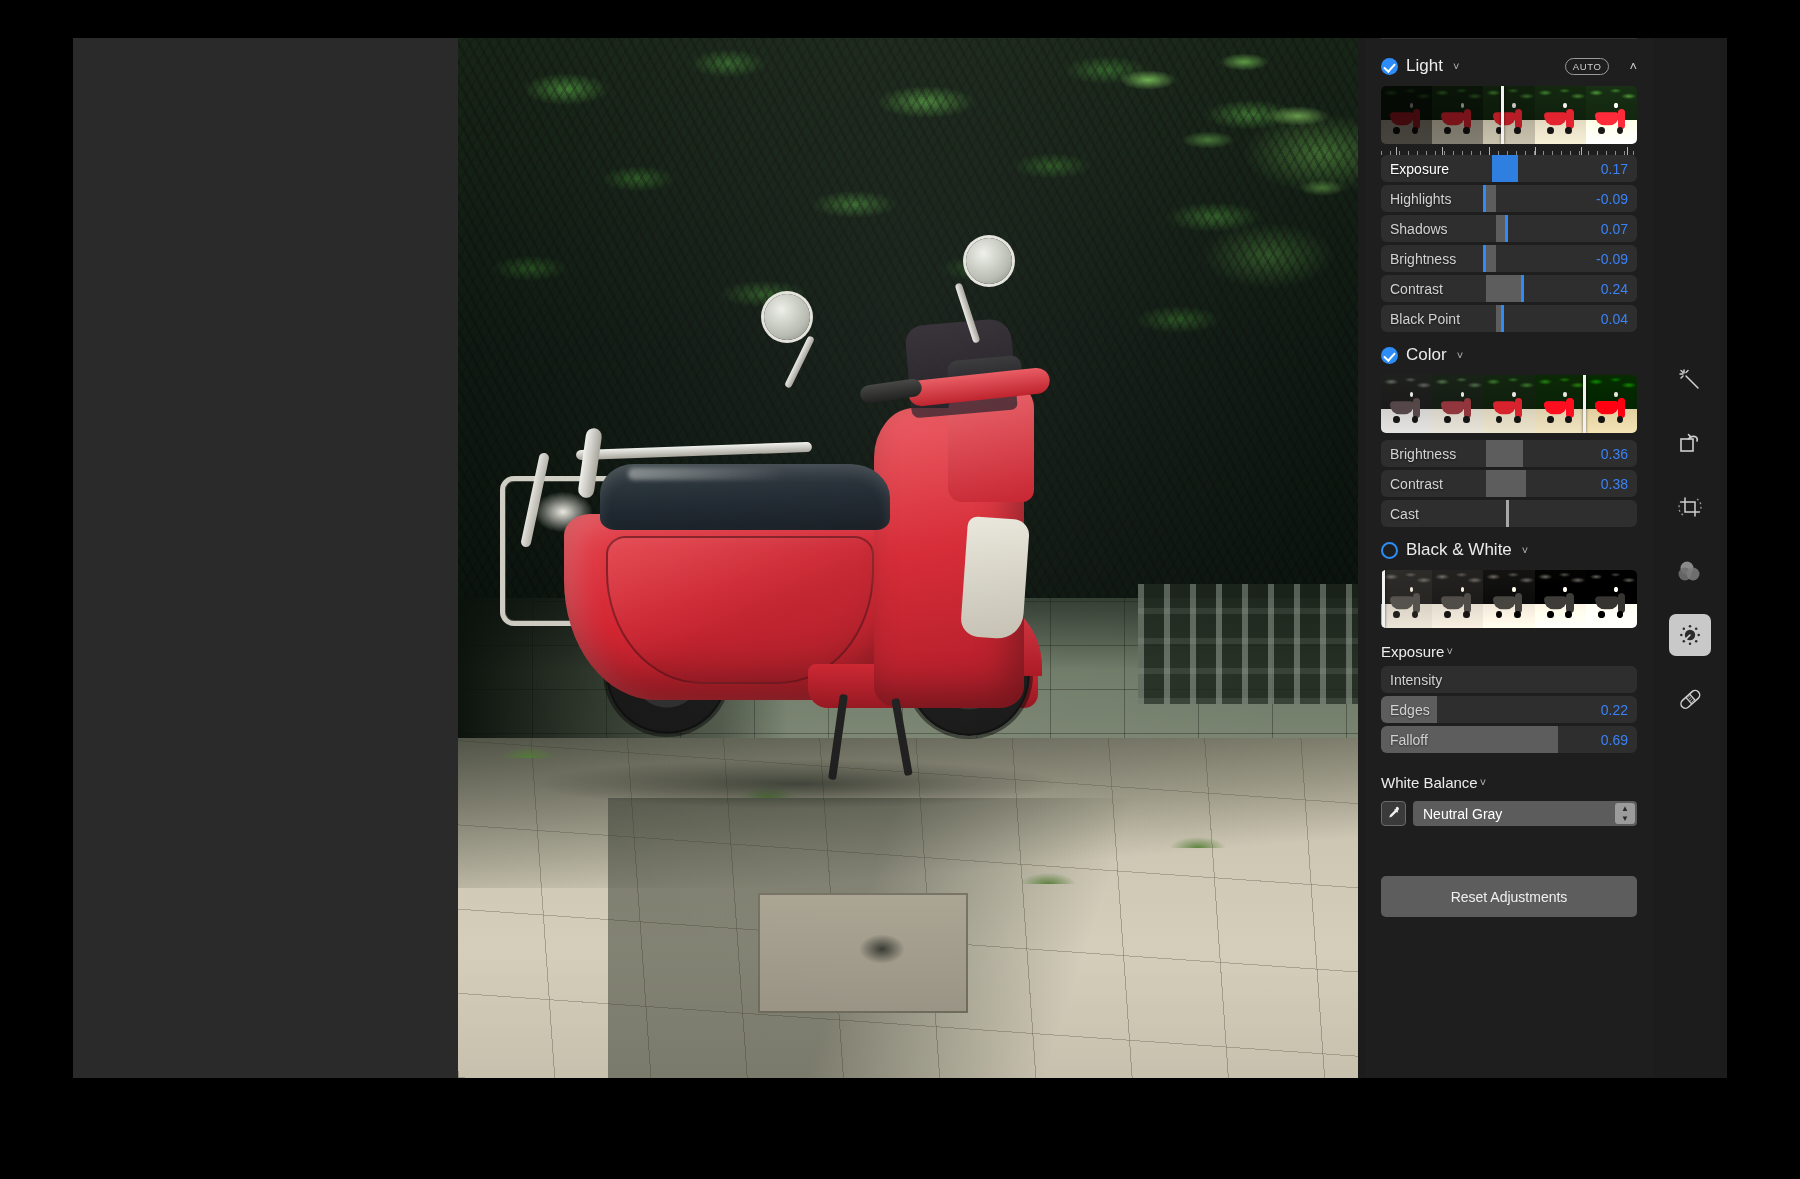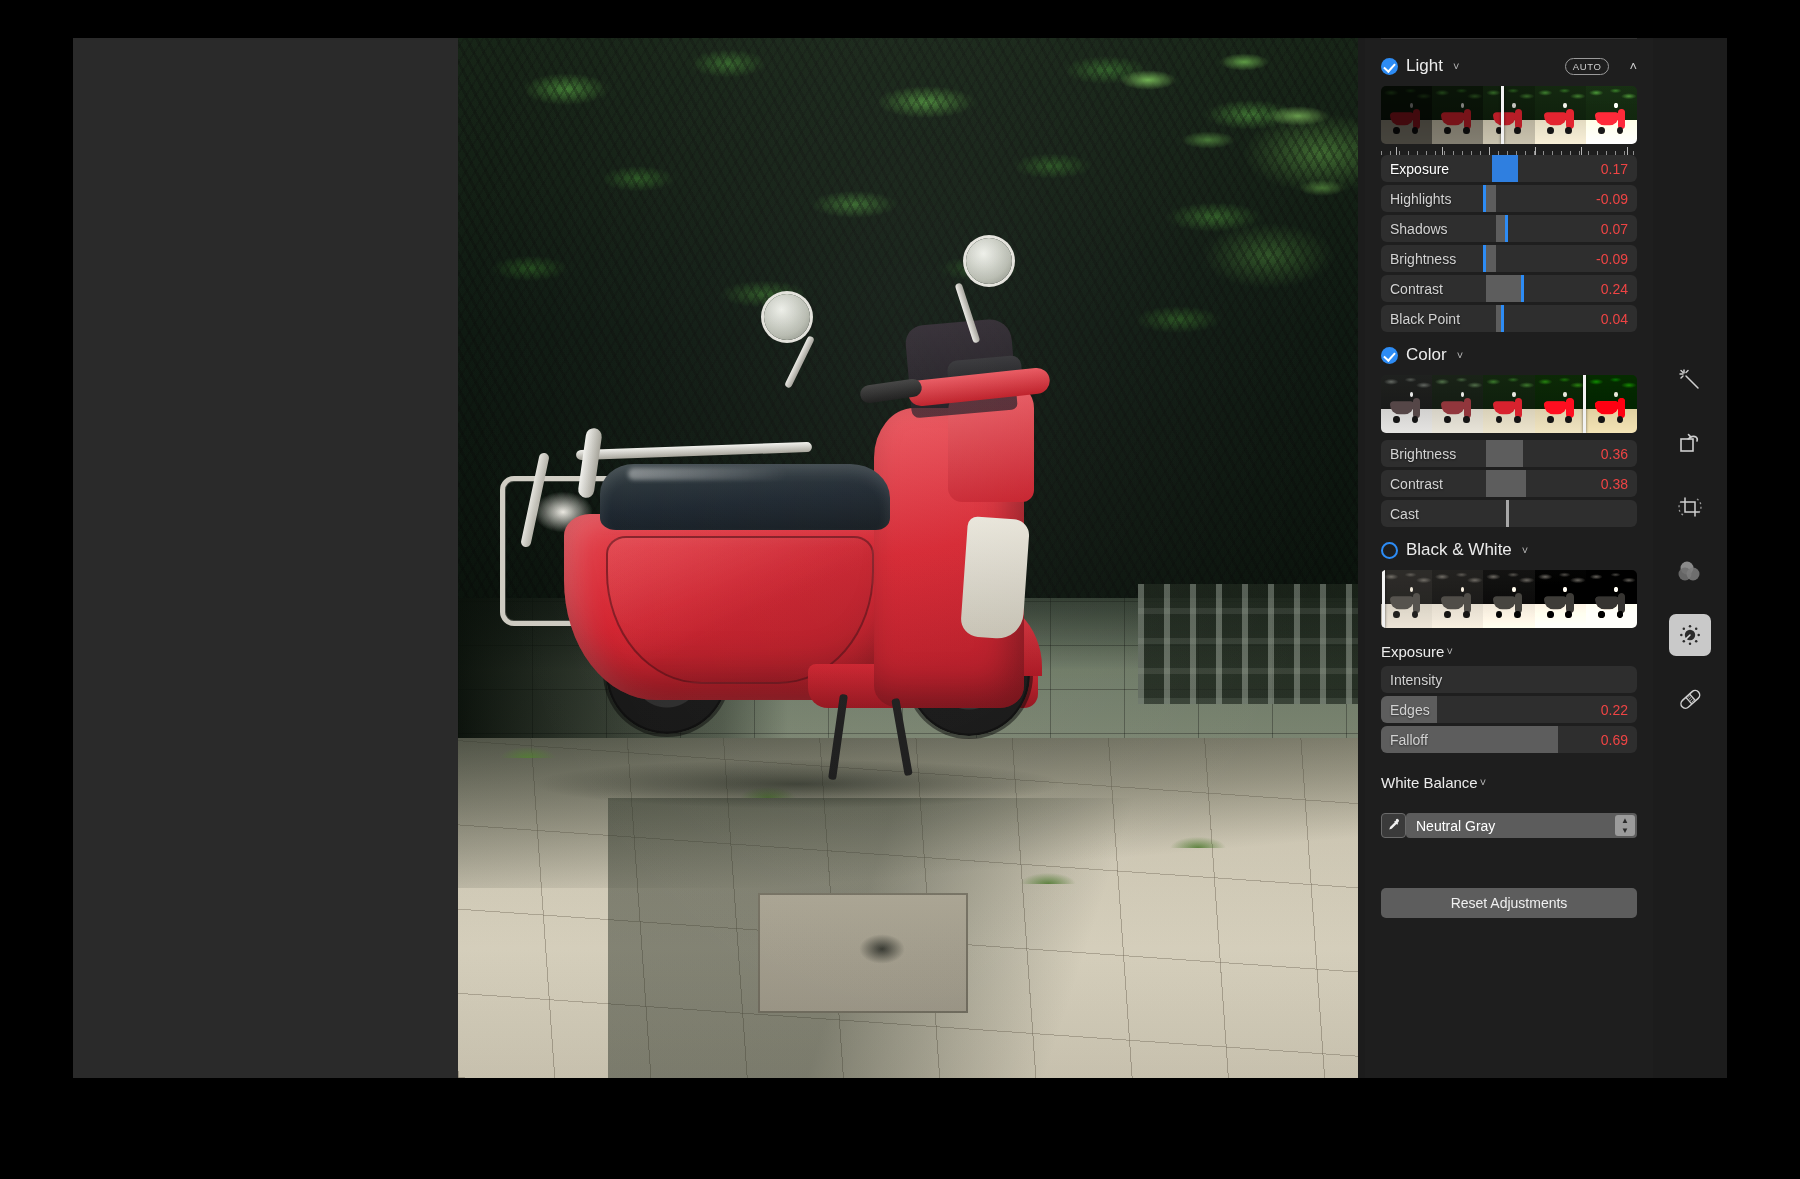--- a/index.html
+++ b/index.html
@@ -356,62 +356,62 @@
   }
   .slider .mark.gray { background: #a8a8a8; }
   .slider .blk {
     position: absolute; top: 0; bottom: 0; background: #2f7fe0;
   }
   .slider .lbl {
     position: relative; color: #d2d2d2; font-size: 14px;
     padding-left: 9px; z-index: 2; text-shadow: 0 1px 2px rgba(0,0,0,.5);
   }
   .slider .val {
-    position: absolute; right: 9px; color: #ef4444; font-size: 14px; z-index: 2;
+    position: absolute; right: 9px; color: #3b82f6; font-size: 14px; z-index: 2;
   }
   .slider.active .lbl { color: #fff; }
   .ruler {
     position: absolute; left: 0; right: 0; top: -9px; height: 9px; z-index: 3;
     background:
       repeating-linear-gradient(90deg, #8e8e8e 0 1px, transparent 1px 9px);
     background-size: 100% 4px; background-repeat: repeat-x;
     background-position: 0 100%;
   }
   .ruler .maj {
     position: absolute; bottom: 0; width: 1px; height: 8px; background: #b5b5b5;
   }
   .ruler-wrap { position: relative; margin-top: 11px; }
 
   .sub-head {
     display: flex; align-items: center; height: 30px;
     color: #ececec; font-size: 15px; margin-top: 8px;
   }
 
   
-  .wb-row { display: flex; align-items: center; margin-top: 16px; }
+  .wb-row { display: flex; align-items: center; gap: 7px; margin-top: 4px; }
   .eyedrop {
     width: 25px; height: 25px; border-radius: 4px;
     background: #3a3a3a; border: 1px solid #6a6a6a;
     display: flex; align-items: center; justify-content: center; flex: none;
     cursor: pointer;
   }
   .wb-select {
     flex: 1; height: 25px; border-radius: 4px; background: #5c5c5c;
     display: flex; align-items: center; position: relative;
     color: #fff; font-size: 14px; padding-left: 10px; cursor: pointer;
   }
   .stepper {
     position: absolute; right: 2px; top: 2px; bottom: 2px; width: 20px;
     background: #9b9b9b; border-radius: 3px;
     display: flex; flex-direction: column; align-items: center; justify-content: center;
     gap: 2px; color: #2a2a2a; font-size: 8px; line-height: 1;
   }
 
   .reset-btn {
-    margin-top: 50px; height: 30px; border-radius: 5px;
+    margin-top: 50px; height: 41px; border-radius: 5px;
     background: #5d5d5d; color: #f0f0f0; font-size: 14px;
     display: flex; align-items: center; justify-content: center; cursor: pointer;
   }
 
   
   #tool-rail {
     position: absolute; right: 0; top: 0; width: 74px; height: 1040px;
     background: #1c1c1c;
     display: flex; flex-direction: column; align-items: center;
     padding-top: 320px; gap: 22px;

